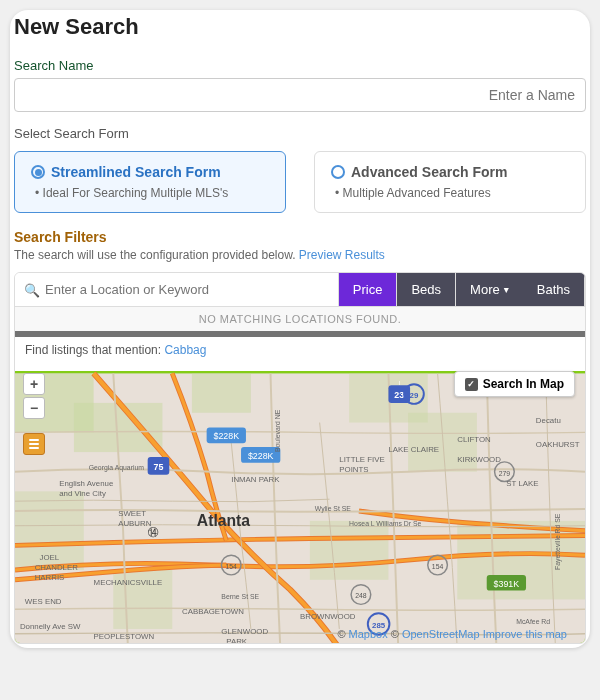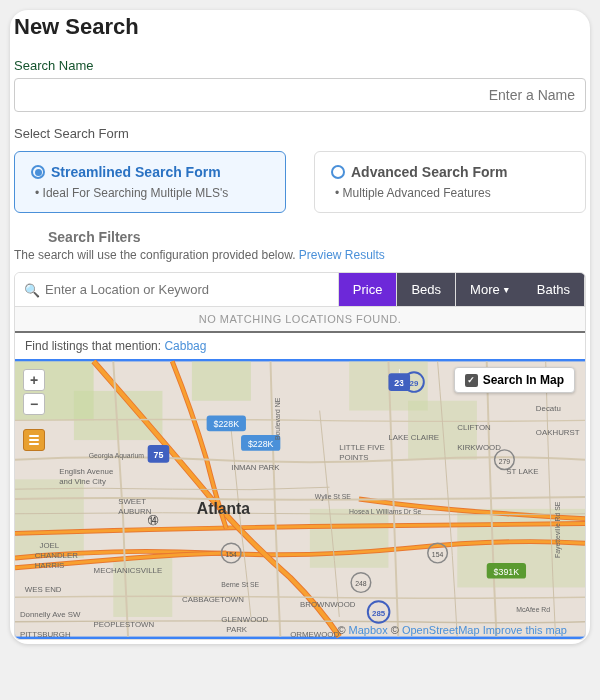--- a/index.html
+++ b/index.html
@@ -93,23 +93,22 @@
     .radio-circle.filled::after {
       content: '';
       width: 7px;
       height: 7px;
       border-radius: 50%;
       background: #4a90d9;
     }
     .filters-section-title {
       font-size: 14px;
       font-weight: 600;
-      color: #737373;
+      color: #a16207;
       margin-bottom: 3px;
-      margin-left: 34px;
     }
     .filters-desc {
       font-size: 12px;
       color: #666;
       margin-bottom: 10px;
     }
     .filters-desc a {
       color: #4a90d9;
       text-decoration: none;
     }
@@ -172,42 +171,43 @@
       border-top: 1px solid #ddd;
       padding: 6px 10px;
       font-size: 11px;
       color: #999;
       text-align: center;
       letter-spacing: 0.5px;
       text-transform: uppercase;
     }
     .find-listings-bar {
       background: #fff;
-      border-top: 2px solid #737373;
+      border-top: 6px solid #737373;
       padding: 6px 10px;
       font-size: 12px;
       color: #555;
     }
     .find-listings-bar a {
       color: #4a90d9;
       text-decoration: none;
       font-weight: 500;
     }
     .map-container {
       position: relative;
       height: 280px;
       overflow: hidden;
     }
     
     .map-bg {
       width: 100%;
       height: 100%;
-      background: #3b82f6;
+      background: #84cc16;
       position: relative;
       overflow: hidden;
+      margin-top: 8px;
     }
     
     .map-svg {
       width: 100%;
       height: 100%;
     }
     .search-in-map-btn {
       position: absolute;
       top: 8px;
       right: 10px;

